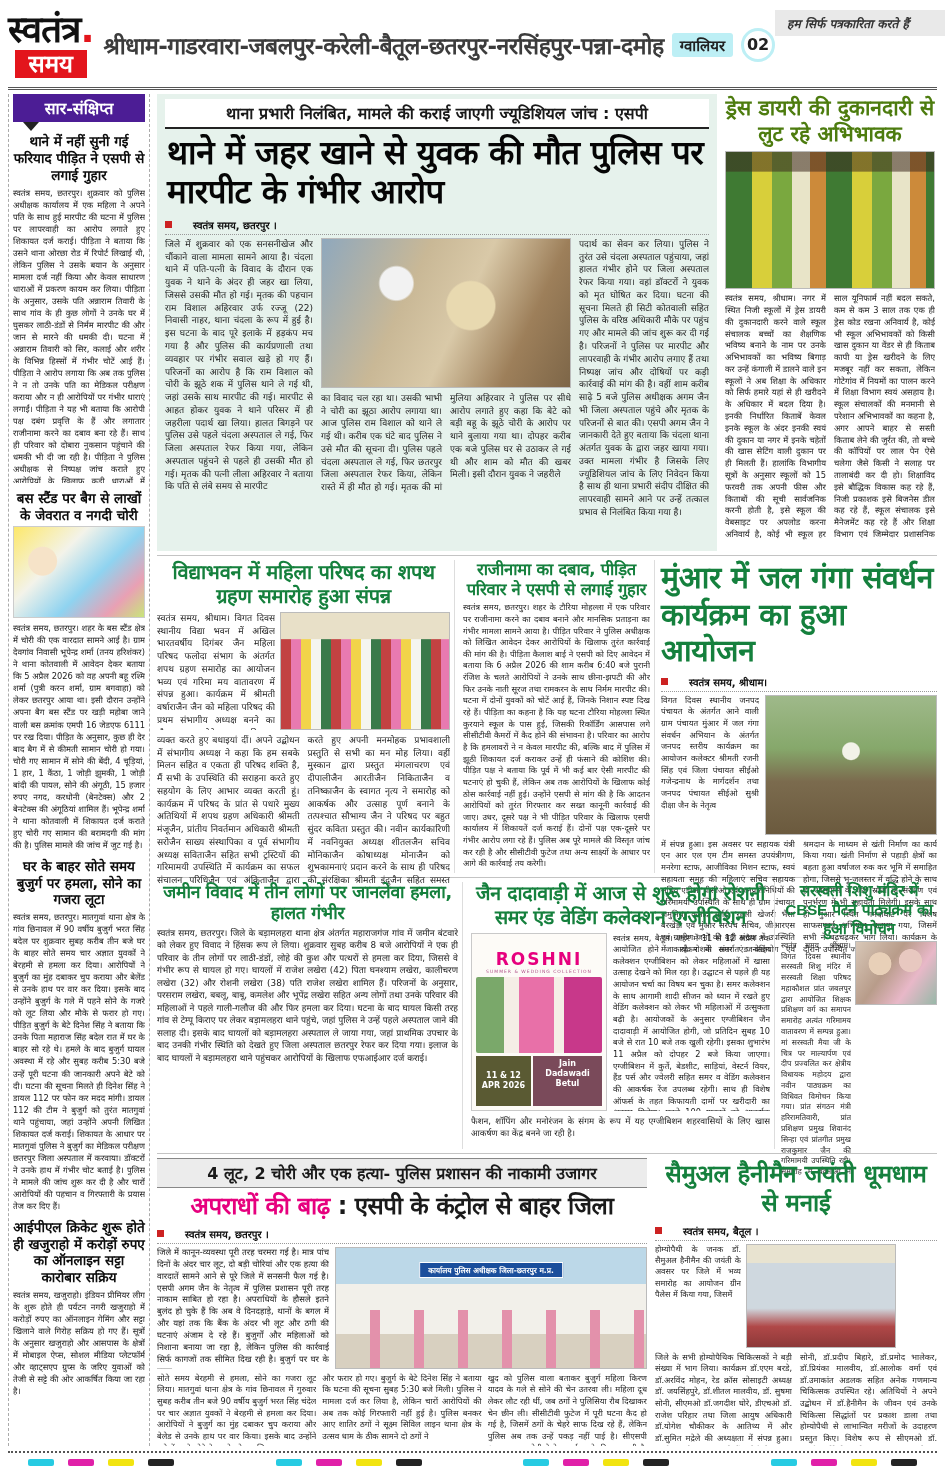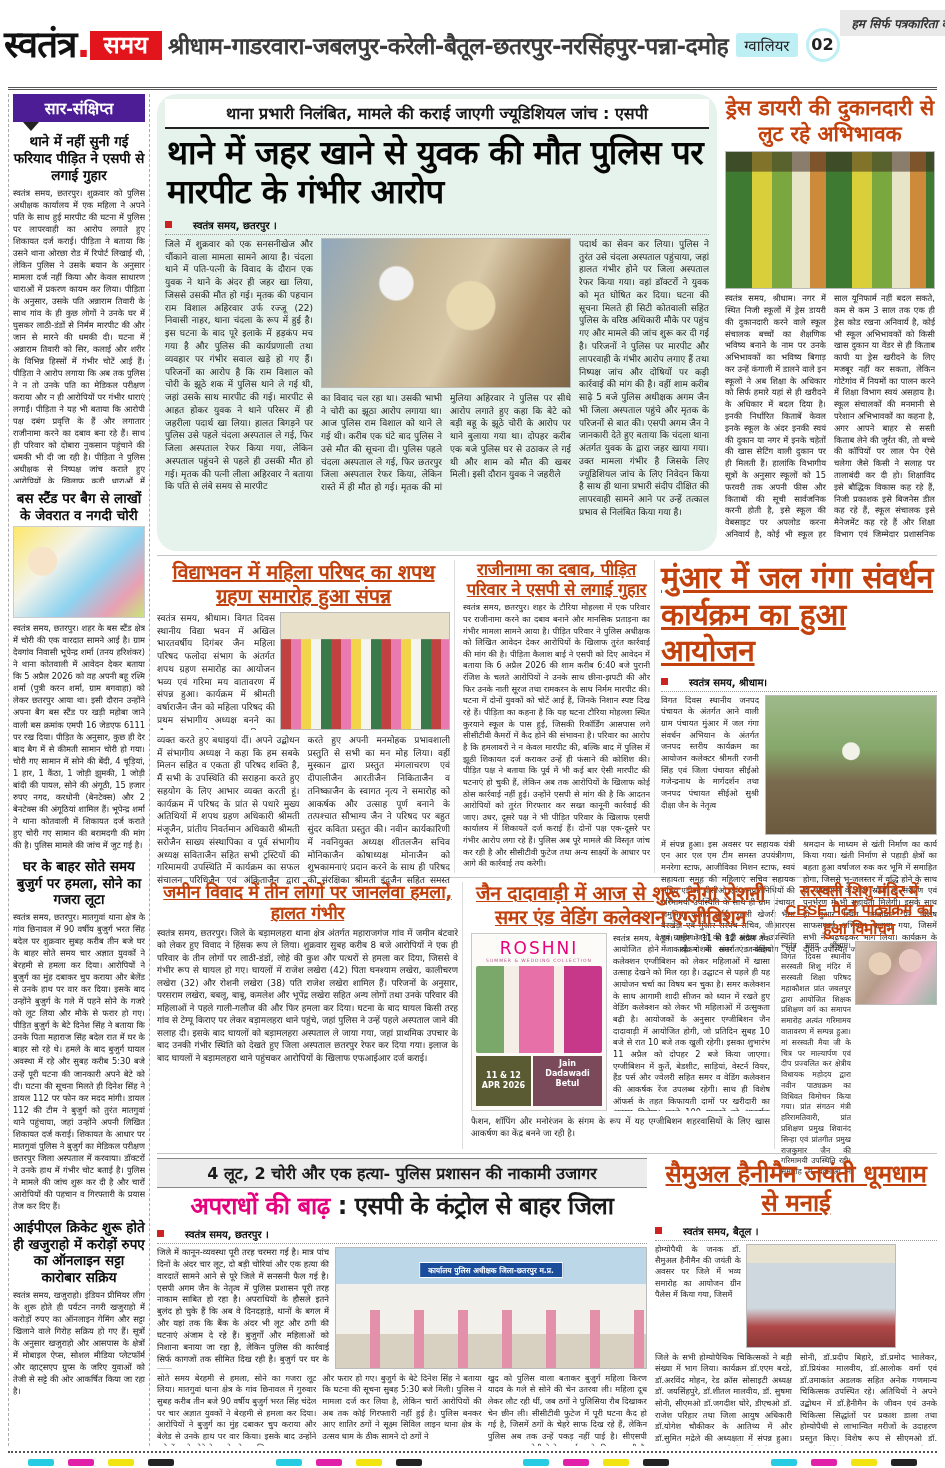--- a/index.html
+++ b/index.html
@@ -2,28 +2,28 @@
 <html><head>
 <meta charset="utf-8">
 <style>
   * { box-sizing: border-box; margin: 0; padding: 0; }
   html,body { background:#fff; }
   body { font-family:"DejaVu Sans","Liberation Sans",sans-serif; color:#1a1a1a; }
   .page { position:relative; width:945px; height:1468px; margin:0 auto; background:#fff; overflow:hidden; padding:4px 8px 0 8px; }
 
   
   .masthead { display:flex; align-items:stretch; height:86px; gap:10px; border-bottom:3px double #555; padding-bottom:2px; }
-  .logo { width:150px; display:flex; flex-direction:row; align-items:center; justify-content:center; }
+  .logo { width:150px; display:flex; flex-direction:column; align-items:center; justify-content:center; }
   .logo-top { font-size:37px; font-weight:800; color:#111; line-height:1; letter-spacing:-1px; }
   .logo-top .dot { color:#e3151c; }
   .logo-bottom { margin-top:2px; background:#e3151c; color:#fff; font-size:24px; font-weight:800; line-height:1.1; padding:1px 14px; }
   .mast-mid { flex:1; display:flex; flex-direction:row; justify-content:flex-end; }
   .regions-row { display:flex; align-items:center; gap:8px; }
   .regions { font-size:23px; font-weight:800; color:#3c3c3c; white-space:nowrap; letter-spacing:-0.5px; }
-  .edition-badge { background:#bdeff5; color:#222; font-size:15px; font-weight:400; padding:2px 8px; border-radius:3px; }
+  .edition-badge { background:#bdeff5; color:#222; font-size:15px; font-weight:700; padding:2px 8px; border-radius:3px; }
   .page-circle { width:34px; height:34px; border:3px solid #bdeff5; border-radius:50%; background:#fff; display:flex; align-items:center; justify-content:center; font-size:16px; font-weight:800; color:#222; }
   .substrip { margin-top:6px; display:flex; align-items:center; background:#e9e9e9; height:26px; }
   .tagline { font-size:12px; font-style:italic; font-weight:700; color:#333; padding:0 12px; white-space:nowrap; }
   .epaper-badge { background:#3b82f6; color:#fff; font-size:16px; font-weight:800; padding:3px 10px; margin-left:140px; }
   .website { font-size:13px; font-weight:700; color:#222; padding:0 10px; }
   .issue-date { font-size:16px; font-weight:800; color:#111; white-space:nowrap; padding:4px 4px 2px 0; }
   .mast-right { display:flex; flex-direction:column; align-items:flex-end; justify-content:space-between; padding:8px 0 2px 0; }
 
   
   .body-grid { display:flex; gap:7px; margin-top:4px; height:1352px; }
@@ -41,43 +41,43 @@
       linear-gradient(135deg,#fde86a 0%,#f3f3ea 34%,#8fd3f0 60%,#e9a0b4 82%,#c8e67a 100%); border:1px solid #ccc; }
 
   
   .byline { display:flex; align-items:center; gap:21px; font-size:10px; font-weight:800; color:#111; padding:2px 0; border-bottom:1px dotted #999; margin-bottom:3px; }
   .byline .sq { width:7px; height:7px; background:#cc2222; flex:none; }
   .bodytxt { font-size:9px; line-height:1.42; text-align:justify; color:#1d1d1d; overflow:hidden; }
   .ph { position:relative; overflow:hidden; border:1px solid #bbb; }
 
   
   .row1 { display:flex; gap:6px; height:462px; border-bottom:1px solid #c4c4c4; padding-bottom:4px; }
-  .lead { width:560px; flex:none; background:#e6f2ec; padding:5px 8px;border-radius:20px; }
+  .lead { width:560px; flex:none; background:#e6f2ec; padding:5px 8px; }
   .lead-kicker { background:#fff; font-size:16px; font-weight:800; text-align:center; padding:3px 6px; border-bottom:2px solid #222; }
   .lead-headline { font-size:33px; font-weight:800; line-height:1.18; color:#050505; text-align:left; padding:5px 2px 4px 2px; letter-spacing:-0.5px; }
   .lead-cols { display:flex; gap:8px; margin-top:2px; height:318px; }
   .lead-colL { width:148px; flex:none; }
   .lead-mid { width:250px; flex:none; display:flex; flex-direction:column; }
   .lead-photo { width:100%; height:150px; background:
       radial-gradient(circle at 60% 45%, #e8d9b0 0 14%, transparent 15%),
       radial-gradient(circle at 30% 30%, #f2f2f2 0 8%, transparent 9%),
       linear-gradient(115deg,#8fa8bd 0%,#c9b896 35%,#d9c9a8 55%,#9d7f5a 78%,#7d6648 100%); }
   .lead-mid .bodytxt { margin-top:4px; column-count:2; column-gap:8px; flex:1; }
   .lead-colR { flex:1; }
 
   .dress { flex:1; padding:0 2px; }
-  .dress-h { font-size:21px; font-weight:800; line-height:1.22; text-align:center; color:#c2410c; margin:2px 0 4px 0; }
+  .dress-h { font-size:21px; font-weight:800; line-height:1.22; text-align:center; color:#4d7c0f; margin:2px 0 4px 0; }
   .dress-photo { width:100%; height:138px; margin-bottom:4px; background:
       linear-gradient(180deg, rgba(60,40,30,.55) 0 14%, transparent 15%),
       repeating-linear-gradient(90deg,#3f7a33 0 26px,#d8cf3a 26px 46px,#7aa83f 46px 66px,#e8e4c8 66px 84px,#cc8a3a 84px 100px); }
   .dress .bodytxt { column-count:2; column-gap:8px; font-size:8.3px; height:258px; }
 
   
   .row2 { display:flex; gap:4px; height:322px; border-bottom:1px solid #c4c4c4; padding:4px 0; }
-  .art-h { font-weight:800; color:#c2410c; text-align:center; line-height:1.22; letter-spacing:-0.3px;text-decoration:underline; }
+  .art-h { font-weight:800; color:#15803d; text-align:center; line-height:1.22; letter-spacing:-0.3px; }
   .parishad { width:298px; flex:none; padding-right:4px; border-right:1px solid #ddd; }
   .parishad .art-h { font-size:20px; margin-bottom:3px; }
   .parishad-top { display:flex; gap:5px; }
   .parishad-top .left { width:118px; flex:none; }
   .parishad-photo { flex:1; height:118px; background:
       linear-gradient(180deg,#e8e0c8 0 22%, transparent 23%),
       repeating-linear-gradient(90deg,#c24242 0 10px,#e87ab0 10px 20px,#f2d44a 20px 30px,#f5f5f0 30px 40px,#3a7a4a 40px 50px),
       #caa; }
   .parishad .bottom { margin-top:4px; column-count:2; column-gap:8px; height:156px; }
   .rajinama { width:196px; flex:none; padding:0 4px; border-right:1px solid #ddd; }
@@ -94,21 +94,21 @@
 
   
   .row3 { display:flex; gap:4px; height:276px; border-bottom:1px solid #c4c4c4; padding:4px 0; }
   .jameen { width:306px; flex:none; padding-right:4px; border-right:1px solid #ddd; }
   .jameen .art-h { font-size:17.5px; margin-bottom:2px; }
   .jameen .bodytxt { font-size:8.8px; height:228px; }
   .jain { width:308px; flex:none; padding:0 4px; border-right:1px solid #ddd; }
   .jain .art-h { font-size:19.5px; margin-bottom:3px; }
   .jain-flex { display:flex; gap:6px; }
   .poster { width:136px; flex:none; height:178px; border:1px solid #c9c9c9; background:#fdfbf7; position:relative; padding:4px; display:flex; flex-direction:column; }
-  .poster-brand { color:#e6007e; font-size:17px; font-weight:400; letter-spacing:2px; text-align:center; }
+  .poster-brand { color:#e6007e; font-size:17px; font-weight:700; letter-spacing:2px; text-align:center;margin-top:11px; }
   .poster-sub { color:#b0548a; font-size:4.5px; text-align:center; letter-spacing:1px; }
   .poster-fig { flex:1; margin:3px 0; background:
       linear-gradient(90deg,#7aa86a 0 22%, #f5eee6 22% 34%, #e870a8 34% 62%, #f5eee6 62% 70%, #c8388a 70% 100%); border-radius:2px; }
   .poster-strip { display:flex; gap:2px; }
   .poster-dates { background:#5a5a33; color:#fff; font-size:8px; font-weight:800; text-align:center; padding:15px 4px; flex:1; line-height:1.2; }
   .poster-venue { background:#7a4a5a; color:#fff; font-size:8px; font-weight:800; text-align:center; padding:3px 4px; flex:1.3; line-height:1.2; }
   .jain .bodytxt { font-size:8.2px; height:178px; }
   .jain-bottom { font-size:8.6px; line-height:1.4; text-align:justify; margin-top:4px; overflow:hidden; height:28px; }
   .cbse { flex:1; padding-left:2px; }
   .cbse .art-h { font-size:15.5px; margin-bottom:2px; }

